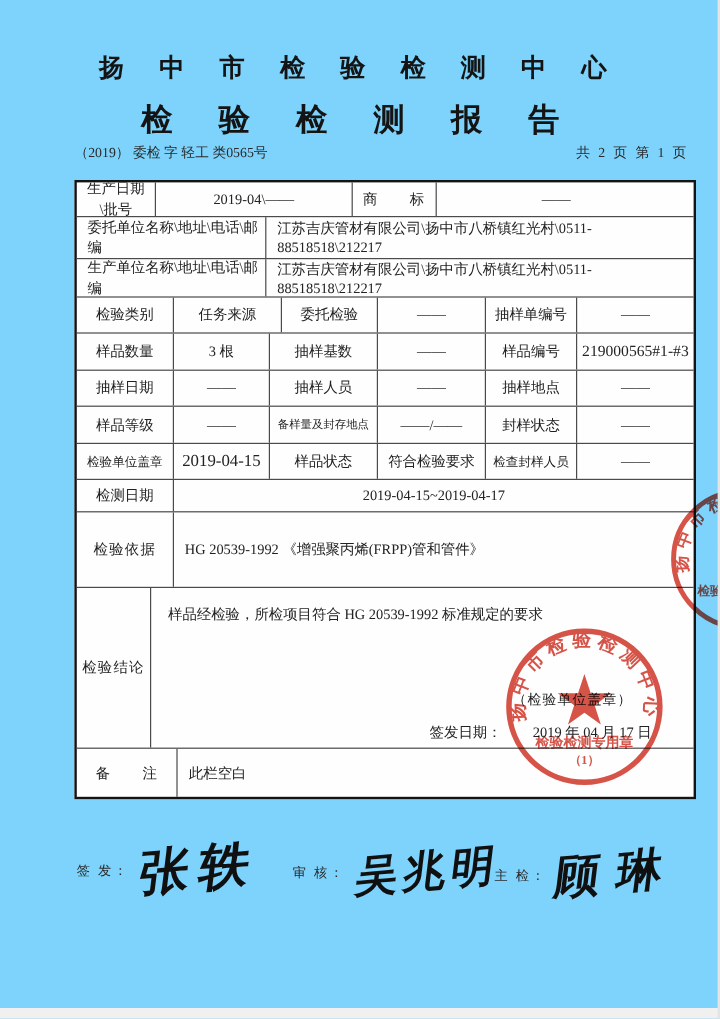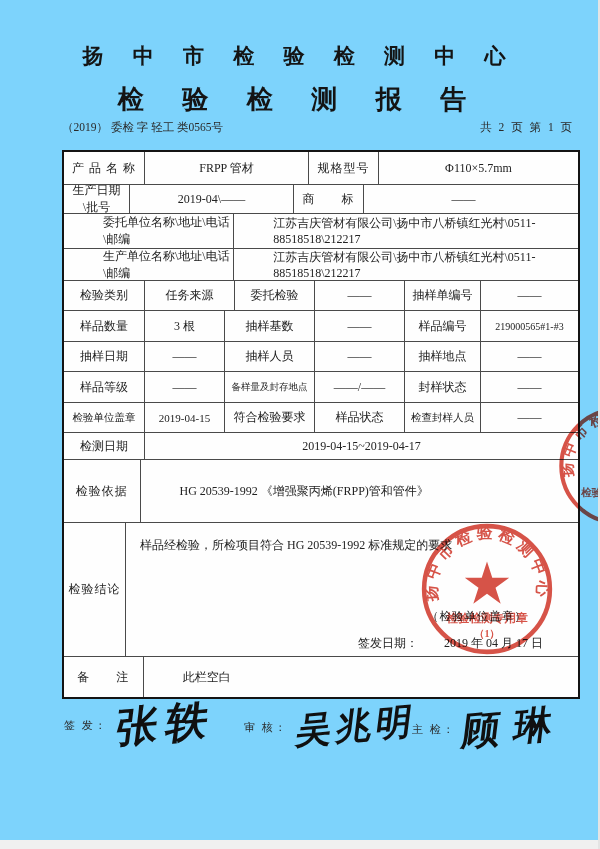--- a/index.html
+++ b/index.html
@@ -15,23 +15,23 @@
   .page-info{position:absolute;right:2px;top:0;letter-spacing:2px;}
 
   .report-table{position:absolute;left:62px;top:150px;width:514px;
         border:2.5px solid #141414;background:#fefefe;}
   .tr{display:flex;border-bottom:1px solid #4a4a4a;}
   .tr:last-child{border-bottom:none;}
   .td{box-sizing:border-box;border-right:1px solid #4a4a4a;display:flex;
       align-items:center;justify-content:center;font-size:12px;padding:0 3px;
       text-align:center;overflow:hidden;color:#222;}
   .td:last-child{border-right:none;}
-  .td.left{justify-content:flex-start;text-align:left;padding-left:9px;margin-left:30px;}
+  .td.left{justify-content:flex-start;text-align:left;padding-left:9px;}
   .td.small{font-size:9.5px;}
-  .td.tiny{font-size:10px;}
+  .td.tiny{font-size:13px;}
   .lab{letter-spacing:1px;}
 
   .conclusion-cell{position:relative;display:block;}
   .conclusion-text{position:absolute;left:14px;top:14px;font-size:12px;text-align:left;}
   .seal-note{position:absolute;right:32px;top:86px;font-size:11.5px;letter-spacing:1px;padding-left:39px;}
   .issue-line{position:absolute;right:16px;top:112px;font-size:12px;}
   .issue-line .gap{display:inline-block;width:26px;}
 
   .sign-row-label{position:absolute;font-size:11px;letter-spacing:2px;color:#2a2a2a;}
   .sig{position:absolute;font-weight:bold;color:#101010;
@@ -49,26 +49,20 @@
 
   <div class="org-title">扬 中 市 检 验 检 测 中 心</div>
   <div class="report-title">检 验 检 测 报 告</div>
   <div class="meta-row">
     <span class="report-no">（2019） 委检 字 轻工 类0565号</span>
     <span class="page-info">共 2 页 第 1 页</span>
   </div>
 
   <div class="report-table">
 
-    <div class="tr" style="height:32px">
-      <div class="td lab" style="width:81px">产 品 名 称</div>
-      <div class="td" style="width:164px">FRPP 管材</div>
-      <div class="td lab" style="width:70px">规格型号</div>
-      <div class="td" style="width:199px">Φ110×5.7mm</div>
-    </div>
 
     <div class="tr" style="height:28px">
       <div class="td" style="width:66px">生产日期\批号</div>
       <div class="td" style="width:164px">2019-04\——</div>
       <div class="td lab" style="width:70px">商　　标</div>
       <div class="td" style="width:199px">——</div>
     </div>
 
     <div class="tr" style="height:34px">
       <div class="td left" style="width:158px">委托单位名称\地址\电话\邮编</div>
@@ -111,23 +105,23 @@
       <div class="td" style="width:81px">样品等级</div>
       <div class="td" style="width:80px">——</div>
       <div class="td small" style="width:90px">备样量及封存地点</div>
       <div class="td" style="width:90px">——/——</div>
       <div class="td" style="width:76px">封样状态</div>
       <div class="td" style="width:97px">——</div>
     </div>
 
     <div class="tr" style="height:29px">
       <div class="td small" style="width:81px;font-size:10.5px">检验单位盖章</div>
-      <div class="td" style="width:80px;font-size:11px">2019-04-15</div>
+      <div class="td" style="width:80px;font-size:14px">2019-04-15</div>
+      <div class="td" style="width:90px">样品状态</div>
       <div class="td" style="width:90px">符合检验要求</div>
-      <div class="td" style="width:90px">样品状态</div>
       <div class="td" style="width:76px;font-size:10.5px">检查封样人员</div>
       <div class="td" style="width:97px">——</div>
     </div>
 
     <div class="tr" style="height:26px">
       <div class="td" style="width:81px">检测日期</div>
       <div class="td" style="width:433px">2019-04-15~2019-04-17</div>
     </div>
 
     <div class="tr" style="height:62px">

